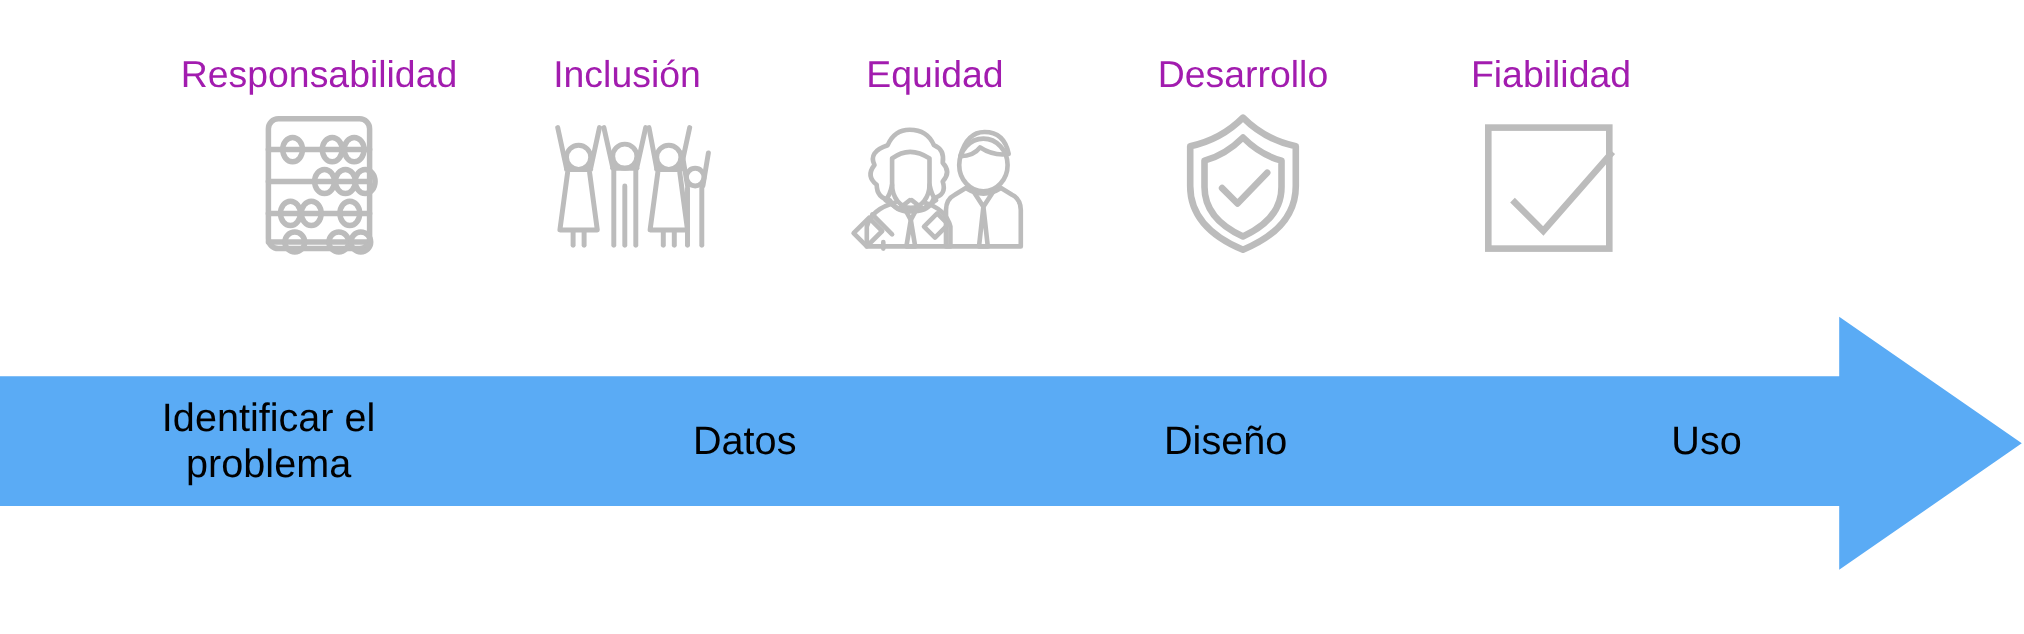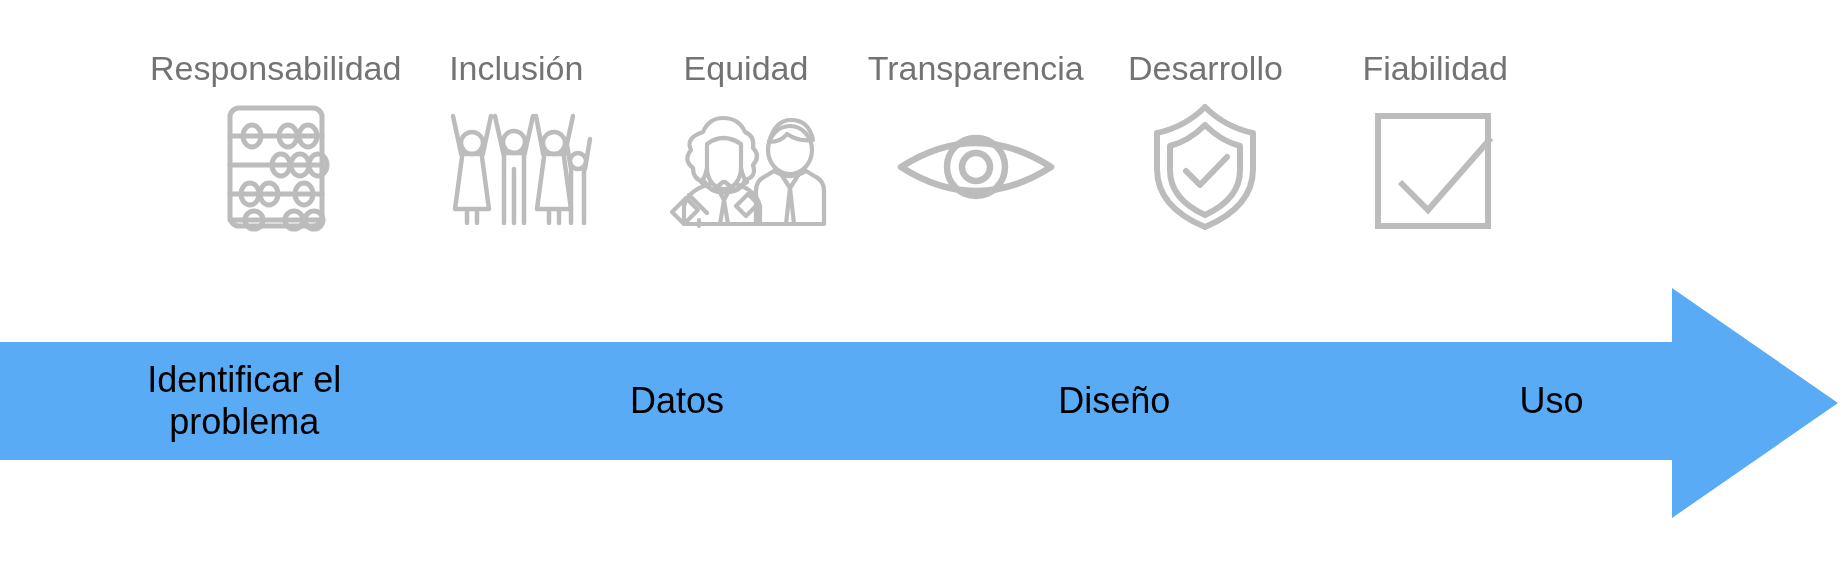--- a/index.html
+++ b/index.html
@@ -30,21 +30,21 @@
   }
   .principle {
     flex: 1 1 0;
     display: flex;
     flex-direction: column;
     align-items: center;
   }
   .principle-label {
     font-size: 34px;
     line-height: 40px;
-    color: #737373;
+    color: #a21caf;
     white-space: nowrap;
     text-align: center;
   }
   .principle-icon {
     margin-top: 14px;
     width: 140px;
     height: 130px;
     display: flex;
     align-items: center;
     justify-content: center;
@@ -182,32 +182,20 @@
             <path d="M2 104 l14 -14 l12 12 l-14 14 z"></path>
             <path d="M19 87 l18 18"></path>
             <path d="M29 112 l0 6"></path>
 
             <path d="M66 98 l12 -12 l10 10 l-12 12 z"></path>
           </g>
         </svg>
       </div>
     </div>
 
-    <div class="principle">
-      <div class="principle-label">Transparencia</div>
-      <div class="principle-icon">
-        <svg width="160" height="78" viewBox="0 0 160 78">
-          <g fill="none" stroke="#bcbcbc" stroke-width="6.5" stroke-linecap="round" stroke-linejoin="round">
-            <path d="M5 39 Q80 -9 155 39 Q80 87 5 39 Z"></path>
-            <circle cx="80" cy="39" r="29"></circle>
-            <circle cx="80" cy="39" r="14"></circle>
-          </g>
-        </svg>
-      </div>
-    </div>
 
     <div class="principle">
       <div class="principle-label">Desarrollo</div>
       <div class="principle-icon">
         <svg width="104" height="128" viewBox="0 0 104 128">
           <g fill="none" stroke="#bcbcbc" stroke-width="6" stroke-linecap="round" stroke-linejoin="round">
             <path d="M52 4 Q32 24 4 30 L4 66 Q4 104 52 124 Q100 104 100 66 L100 30 Q72 24 52 4 Z"></path>
             <path d="M52 22 Q36 38 17 43 L17 67 Q17 96 52 112 Q87 96 87 67 L87 43 Q68 38 52 22 Z"></path>
             <path d="M33 68 L47 82 L74 54"></path>
           </g>

